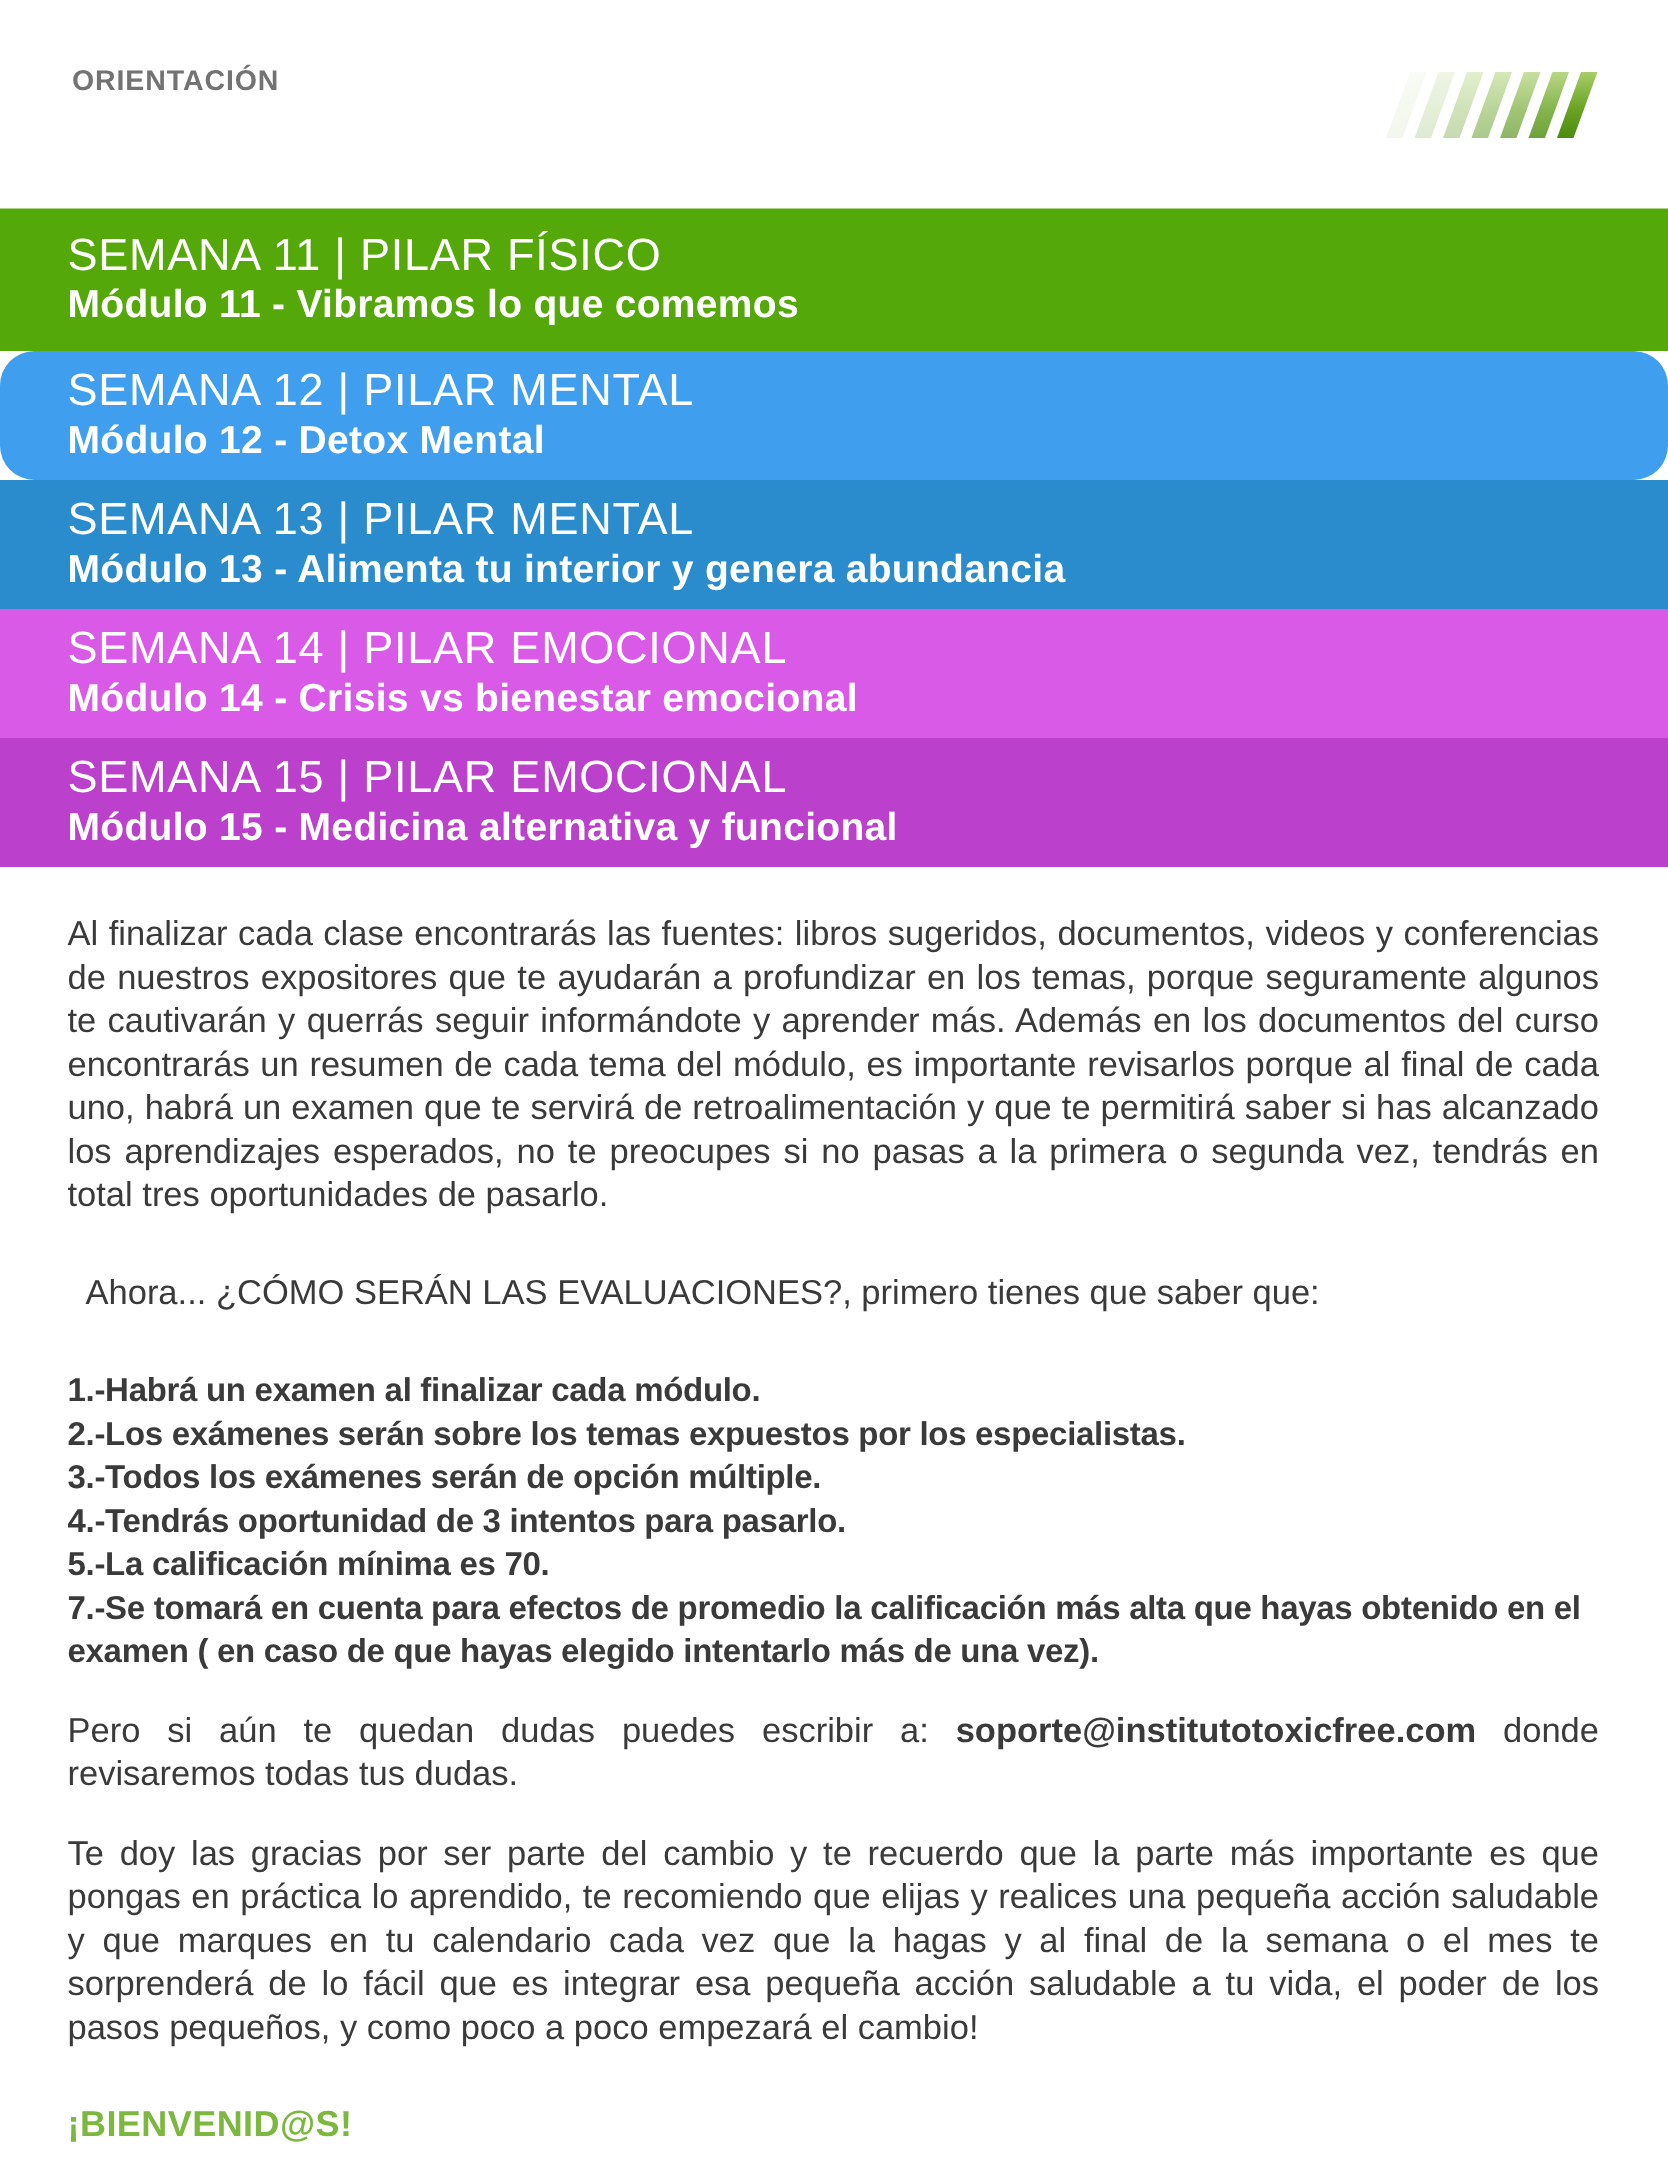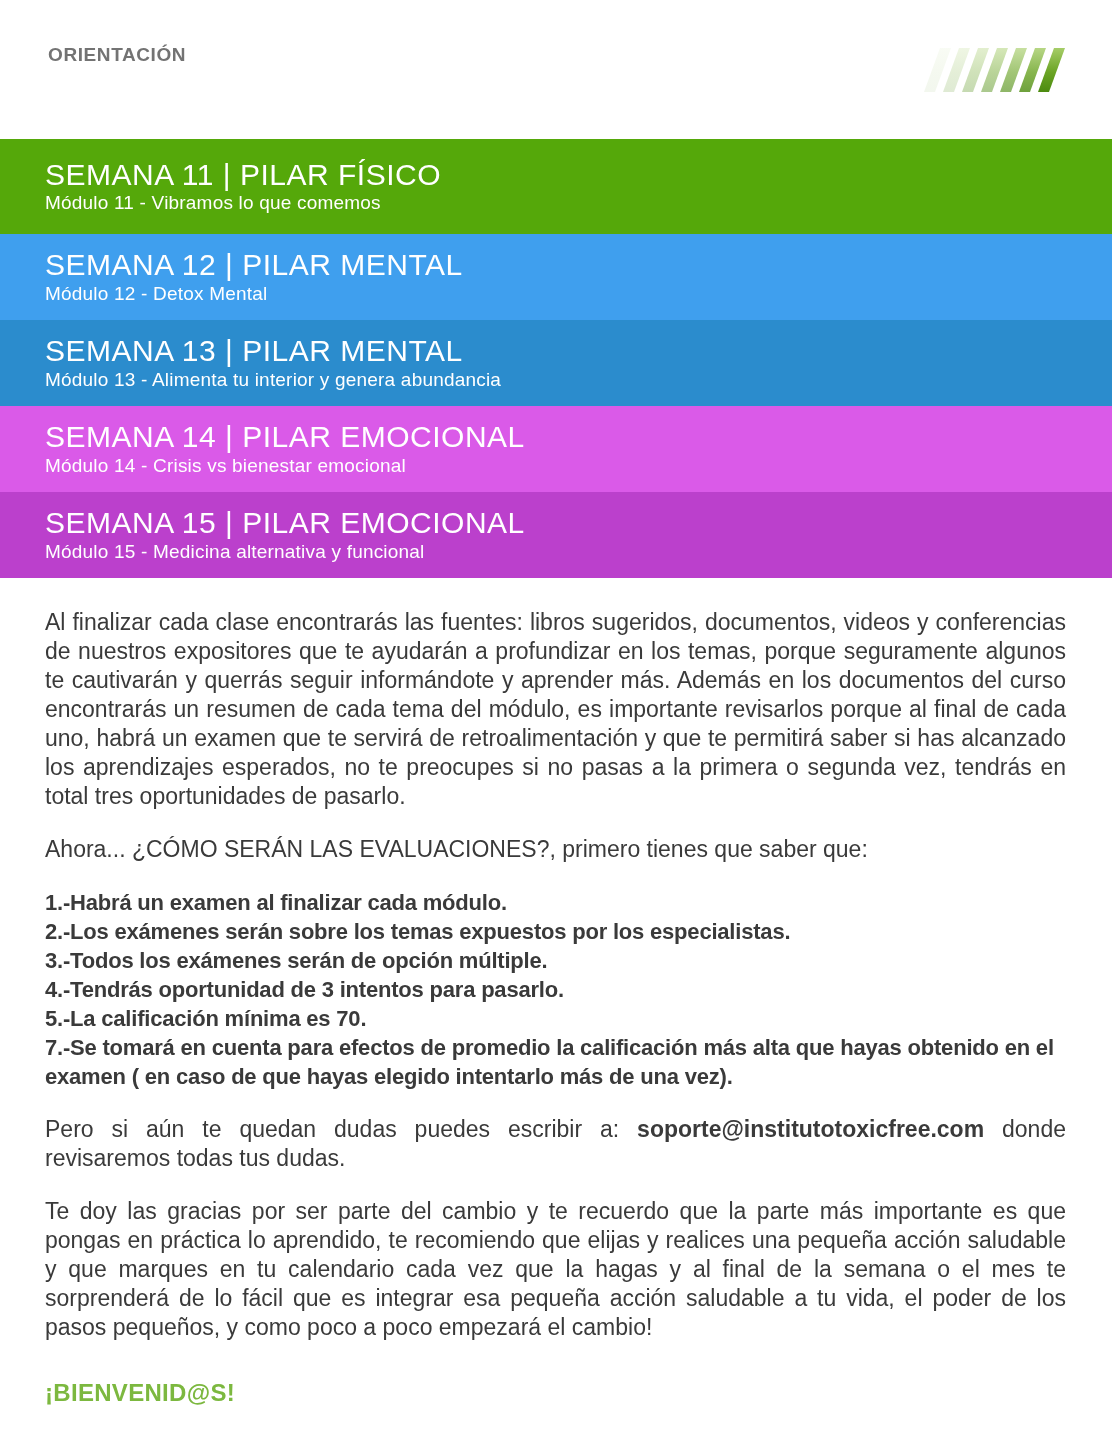--- a/index.html
+++ b/index.html
@@ -37,31 +37,31 @@
   .banner{
     width:1112px;height:86px;
     display:flex;flex-direction:column;justify-content:center;
     padding-left:45px;box-sizing:border-box;
   }
   .banner.first{height:95px;}
   .banner .week{
     color:#ffffff;font-size:30px;font-weight:400;letter-spacing:.5px;line-height:1.05;
   }
   .banner .module{
-    color:#ffffff;font-size:19px;font-weight:400;letter-spacing:.2px;line-height:1.15;
+    color:#ffffff;font-size:26px;font-weight:700;letter-spacing:.2px;line-height:1.15;
     margin-top:2px;
   }
   
   .content{
     position:absolute;left:45px;top:608px;width:1023px;
     font-size:23px;line-height:29px;color:#3a3a3a;
   }
   .para{margin:0 2px 0 0;text-align:justify;}
   .spacer{height:24px;}
-  .eval-heading{margin:0;}
+  .eval-heading{margin:12px;}
   .rules{margin:0;font-weight:700;letter-spacing:-.2px;font-size:22px;}
   .rules .rule{margin:0;}
   .support b, .email{font-weight:700;}
   .welcome{
     font-weight:800;font-size:24px;letter-spacing:.3px;margin-top:36px;
   }
 </style>
 </head>
 <body>
 
@@ -75,21 +75,21 @@
   <span class="stripe"></span>
   <span class="stripe"></span>
   <span class="stripe"></span>
 </div>
 
 <div class="banners">
   <div class="banner first" style="background: rgb(85, 168, 10);">
     <div class="week">SEMANA 11 | PILAR FÍSICO</div>
     <div class="module">Módulo 11 - Vibramos lo que comemos</div>
   </div>
-  <div class="banner" style="background: rgb(63, 159, 238);">
+  <div class="banner" style="background: rgb(63, 159, 238); border-radius: 23px;">
     <div class="week">SEMANA 12 | PILAR MENTAL</div>
     <div class="module">Módulo 12 - Detox Mental</div>
   </div>
   <div class="banner" style="background: rgb(43, 140, 205);">
     <div class="week">SEMANA 13 | PILAR MENTAL</div>
     <div class="module">Módulo 13 - Alimenta tu interior y genera abundancia</div>
   </div>
   <div class="banner" style="background: rgb(218, 90, 232);">
     <div class="week">SEMANA 14 | PILAR EMOCIONAL</div>
     <div class="module">Módulo 14 - Crisis vs bienestar emocional</div>

